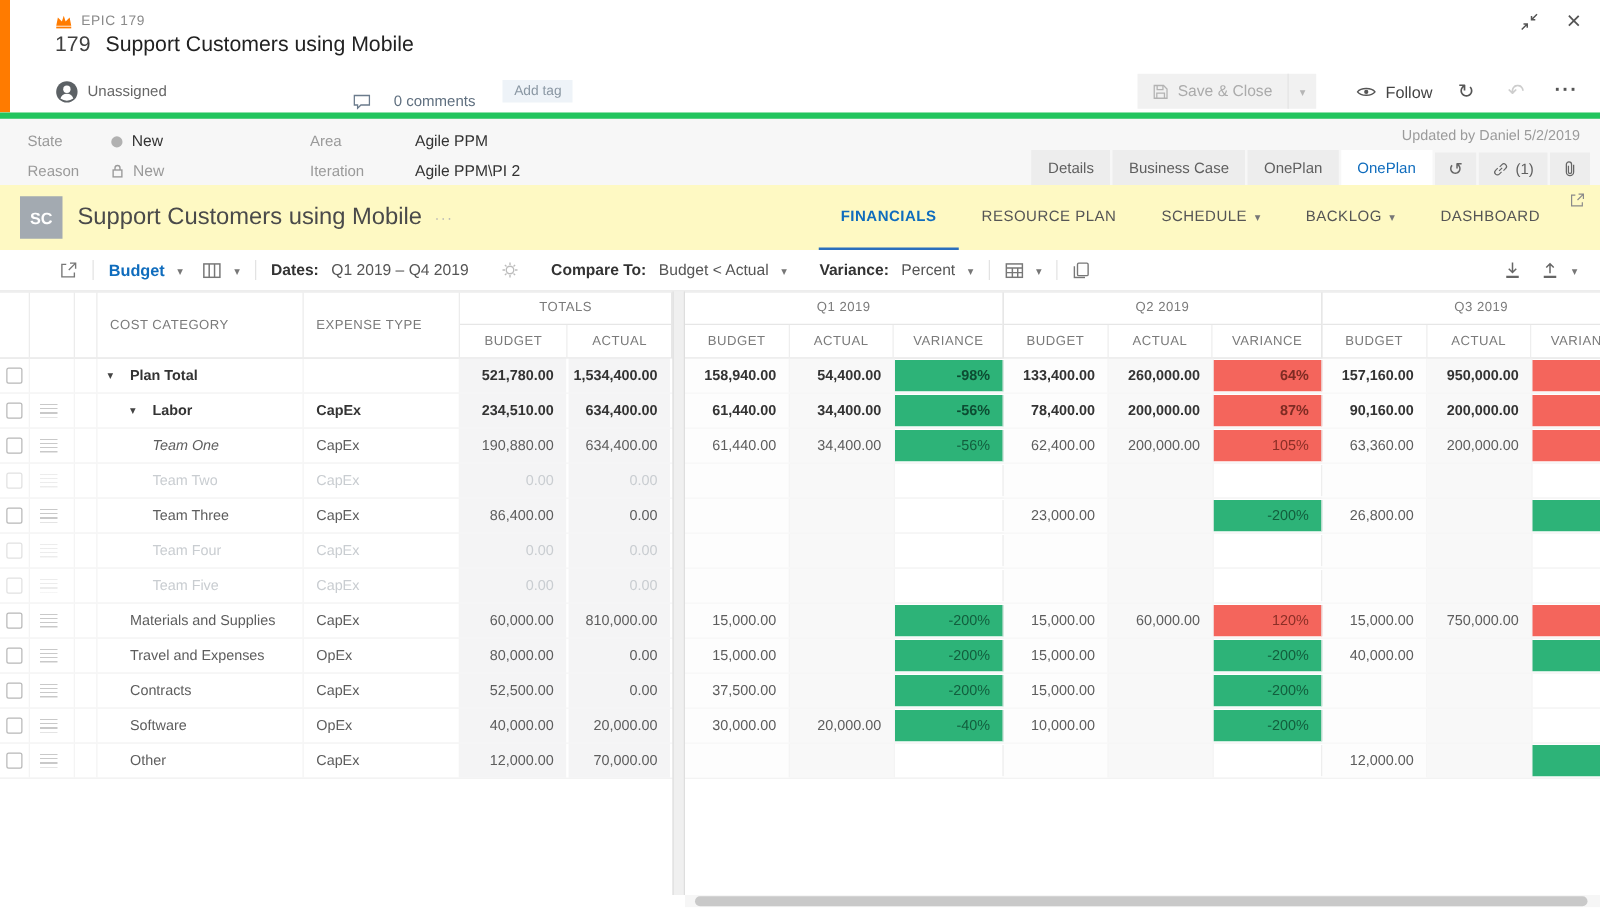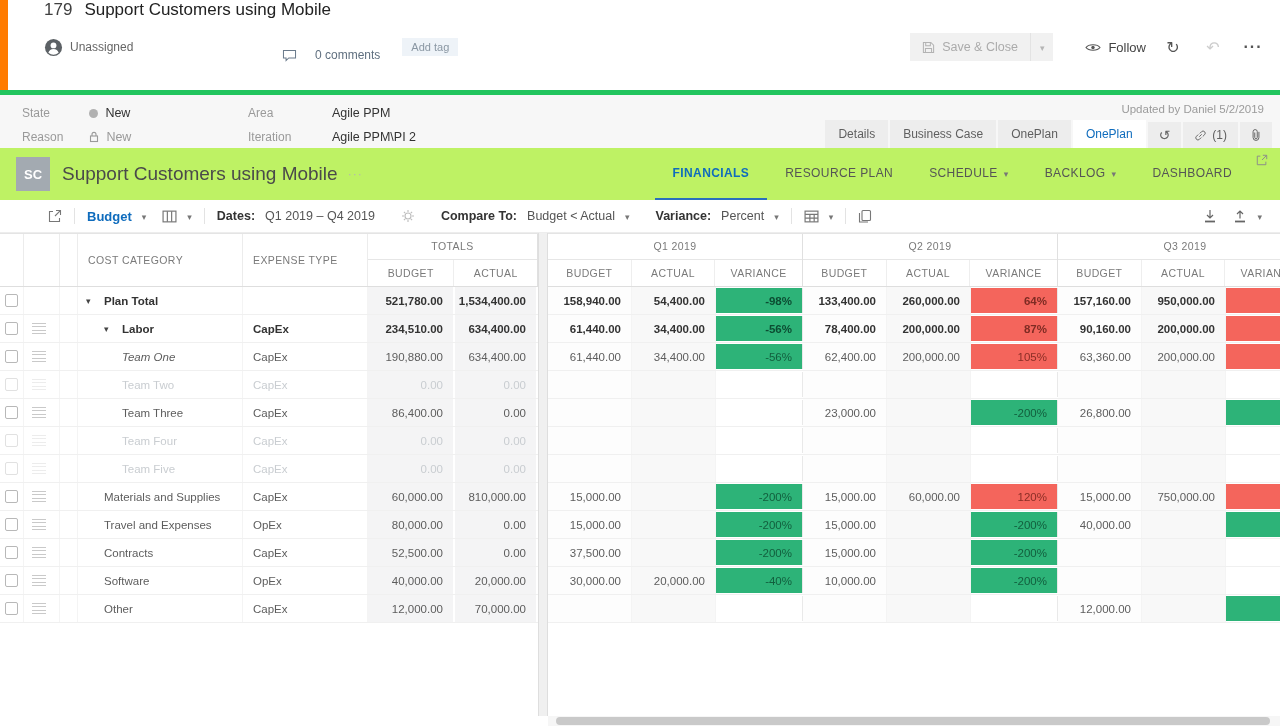--- a/index.html
+++ b/index.html
@@ -44,21 +44,21 @@
   .fval.muted { color:#9a9a9a; }
   .dot { width:9px; height:9px; border-radius:50%; background:#b1b1b1; display:inline-block; }
   .updated { position:absolute; right:16px; top:8px; font-size:11.5px; color:#9b9b9b; }
   .tabsrow { position:absolute; right:8px; bottom:0; display:flex; gap:2px; align-items:flex-end; }
   .tab { background:#ededed; color:#5f5f5f; font-size:12px; padding:7px 13px; cursor:pointer; white-space:nowrap; }
   .tab.active { background:#fff; color:#0f6cbd; }
   .tab.icontab { display:flex; align-items:center; gap:5px; padding:6px 11px; }
   .histglyph { font-size:14px; color:#666; line-height:1; }
 
   
-  .planhdr { position:absolute; left:0; top:148px; right:0; height:52px; background:#bef264; display:flex; align-items:stretch; }
+  .planhdr { position:absolute; left:0; top:148px; right:0; height:52px; background:#fef9c3; display:flex; align-items:stretch; }
   .scbadge { width:34px; height:34px; background:#a3aab1; color:#fff; font-size:13px; font-weight:700;
     display:flex; align-items:center; justify-content:center; margin:9px 12px 0 16px; }
   .plantitle { font-size:19px; color:#4a4a4a; align-self:center; }
   .planmore { align-self:center; margin-left:10px; color:#b5b5b5; font-size:12px; letter-spacing:1px; cursor:pointer; }
   .planmore:after { content:"\00b7\00b7\00b7"; }
   .plannav { display:flex; margin-left:auto; margin-right:30px; }
   .navitem { display:flex; align-items:center; gap:6px; padding:0 18px; font-size:12px; letter-spacing:.4px;
     color:#555; border-bottom:2px solid transparent; cursor:pointer; }
   .navitem.active { color:#0f6cbd; font-weight:700; border-bottom-color:#2a6fbd; }
   .navitem .caret:after { color:#777; }
@@ -122,20 +122,38 @@
   .hscroll { position:absolute; left:548px; right:0; bottom:0; height:10px; background:#f6f6f6; z-index:6; }
   .hthumb { position:absolute; left:8px; right:10px; top:1px; height:8px; background:#c9c9c9; border-radius:4px; }
 </style>
 </head>
 <body>
 
 <div class="stage">
   <div class="accent"></div>
 
   <div class="hdr">
+    <div class="hdr-r1">
+      <span>
+        <svg width="14" height="12" viewBox="0 0 14 12">
+            <path d="M1 9.6L2.3 3l3.2 3.1L7 1.6l1.5 4.5L11.7 3 13 9.6z" fill="#ff7b00"></path>
+            <rect x="1" y="10.3" width="12" height="1.5" fill="#ff7b00"></rect>
+          </svg>
+      </span>
+      <span class="epiclabel">EPIC 179</span>
+      <span class="flexsp"></span>
+      <span class="winicon">
+        <svg width="15" height="15" viewBox="0 0 14 14" fill="none" stroke="#555" stroke-width="1.1">
+            <path d="M12.7 1.3L8.6 5.4M8.6 2.6v2.8h2.8M1.3 12.7l4.1-4.1M5.4 11.4V8.6H2.6"></path>
+          </svg>
+      </span>
+      <span class="winicon">
+          <span class="closeglyph">×</span>
+        </span>
+    </div>
     <div class="hdr-r2">
       <span class="wid">179</span>
       <span class="wtitle">Support Customers using Mobile</span>
     </div>
     <div class="hdr-r3">
       <span class="assign">
         <span>
           <svg width="19" height="19" viewBox="0 0 20 20">
               <circle cx="10" cy="10" r="9" fill="#5c6165"></circle>
               <circle cx="10" cy="7.8" r="3.1" fill="#fff"></circle>

